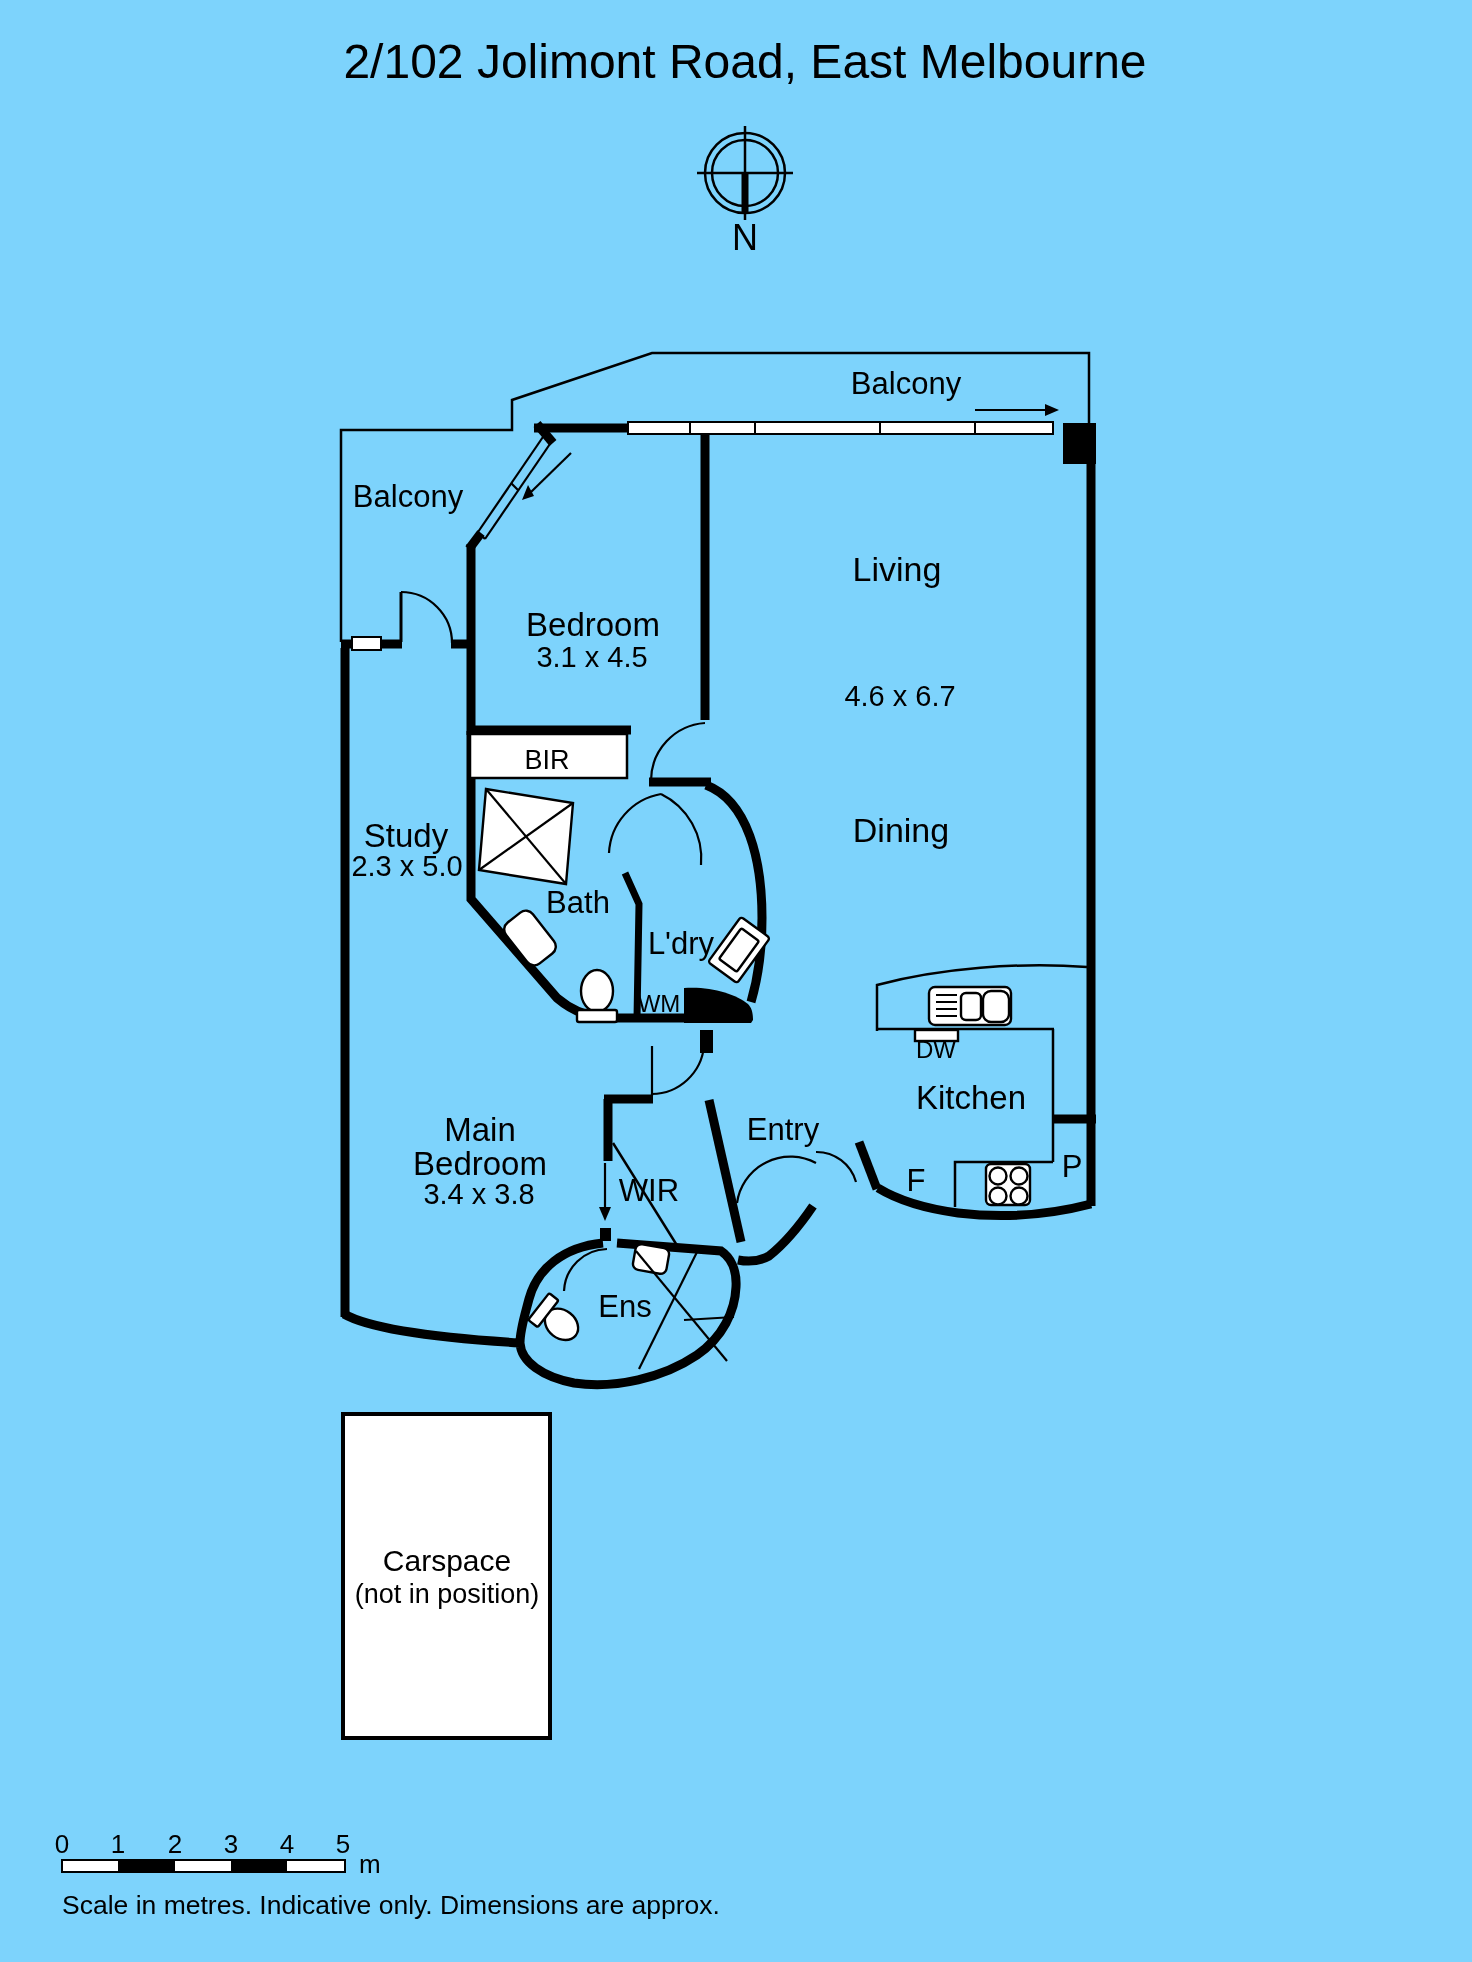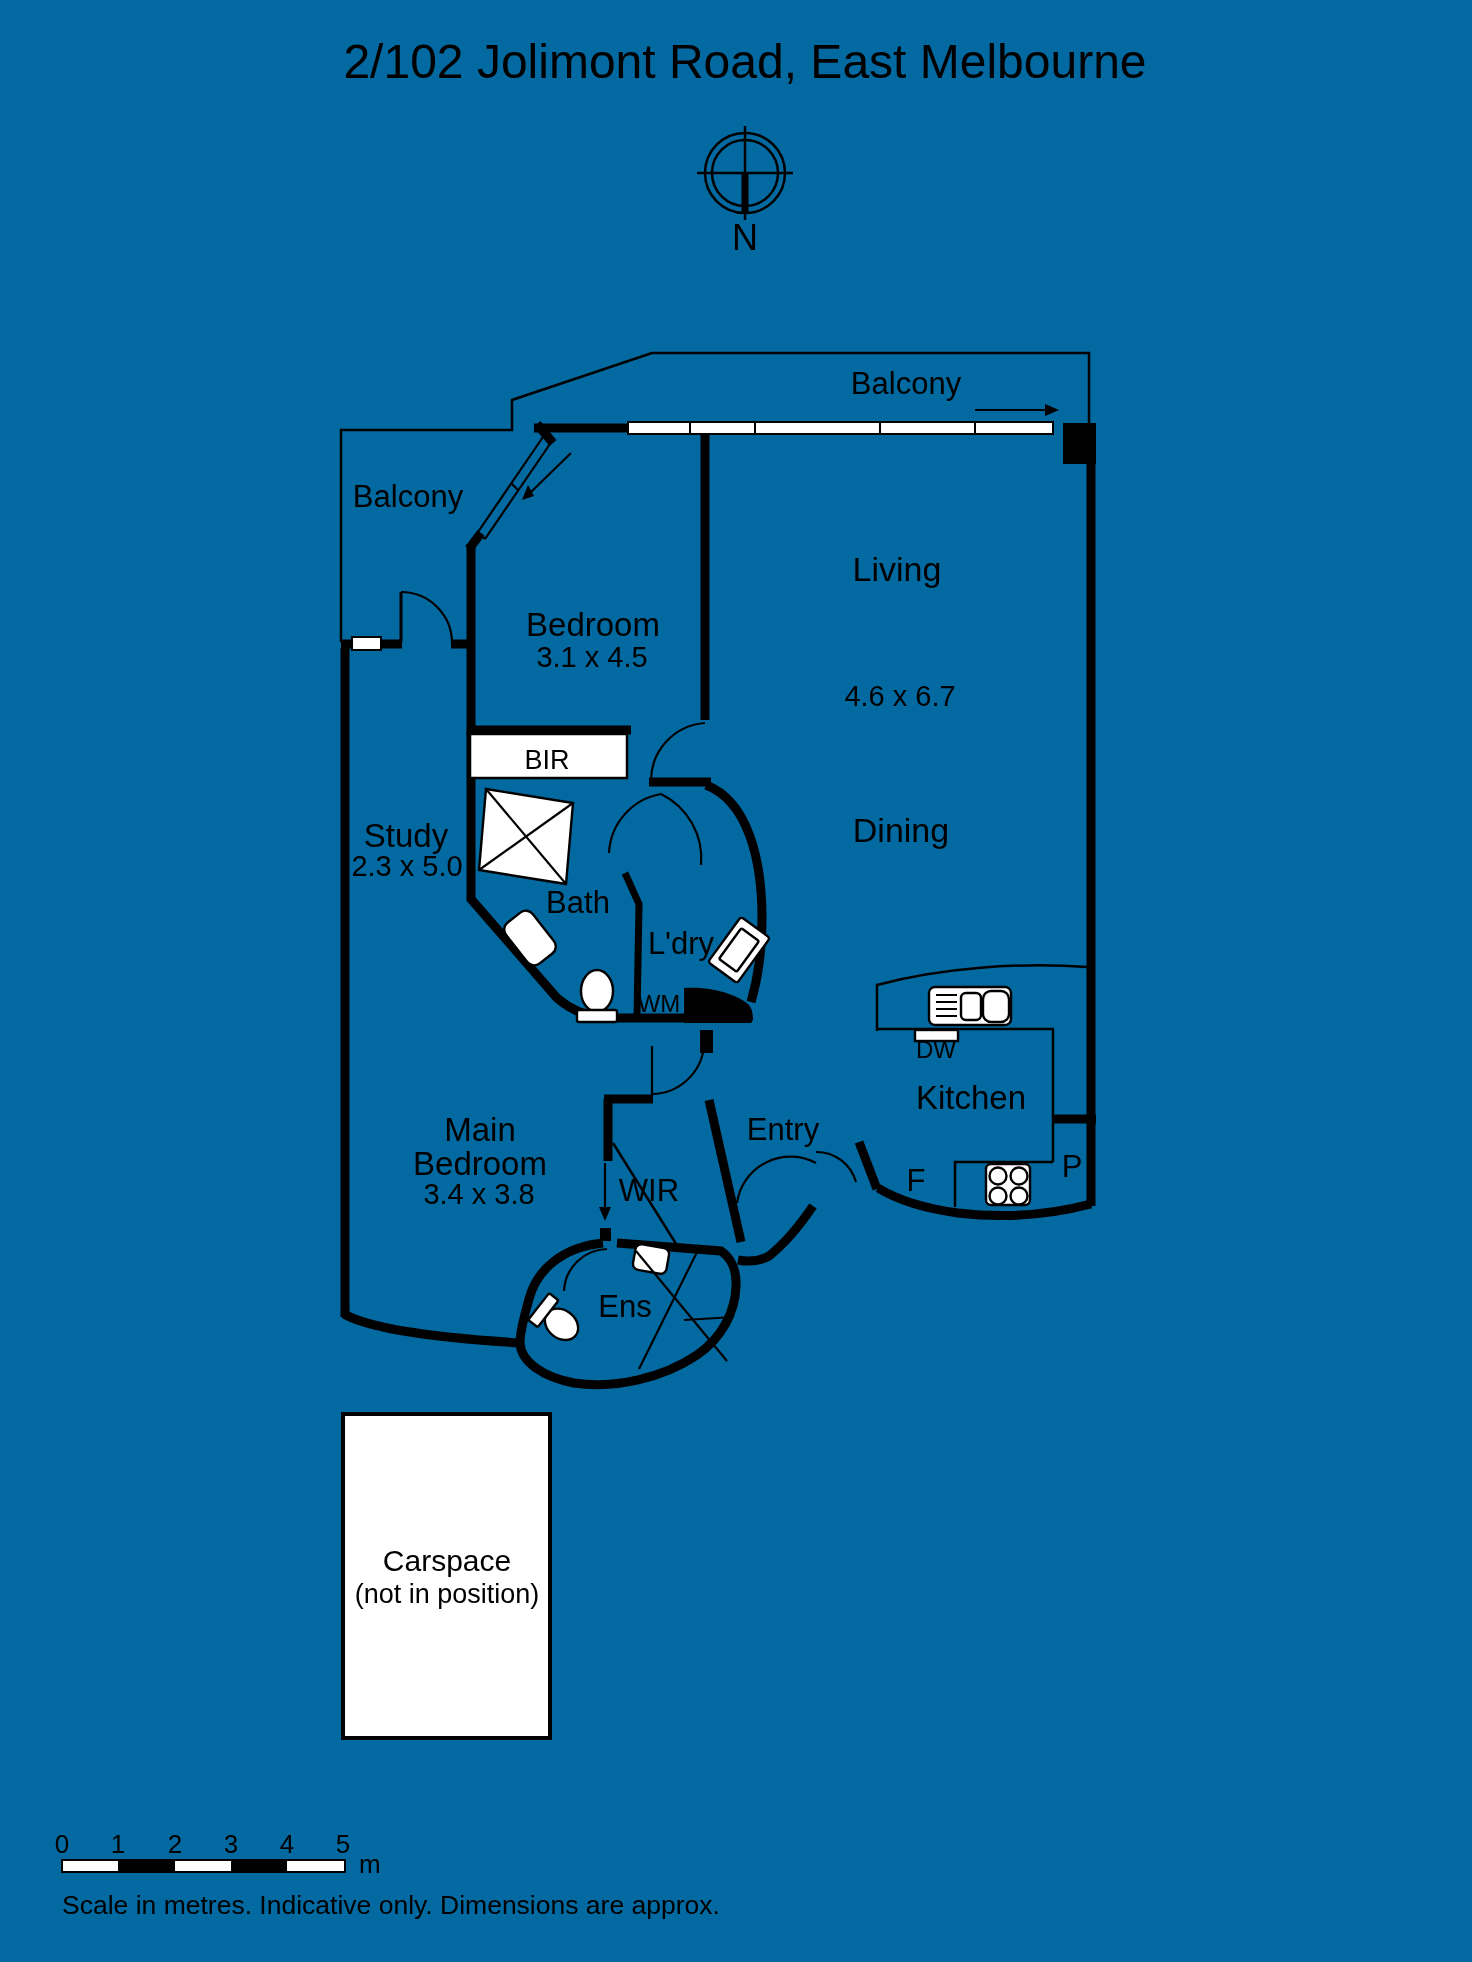--- a/index.html
+++ b/index.html
@@ -1,16 +1,16 @@
 <!DOCTYPE html>
 <html><head>
 <meta charset="utf-8">
 <style>
   html,body{margin:0;padding:0;background:#ffffff;}
-  .page{position:relative;width:1472px;height:1962px;background:#0369a1;overflow:hidden;
+  .page{position:relative;width:1472px;height:1962px;background:#7dd3fc;overflow:hidden;
         font-family:"Liberation Sans", sans-serif;}
   svg{display:block}
   text{fill:#000;font-family:"Liberation Sans", sans-serif;}
   .wall{stroke:#000;stroke-width:9;fill:none;stroke-linecap:butt;stroke-linejoin:miter;}
   .wall7{stroke:#000;stroke-width:7;fill:none;}
   .thin{stroke:#000;stroke-width:2.5;fill:none;}
   .fix{stroke:#000;stroke-width:2.4;fill:#fff;}
   .arc{stroke:#000;stroke-width:2.2;fill:none;}
   .blackfill{fill:#000;stroke:none;}
 </style>

